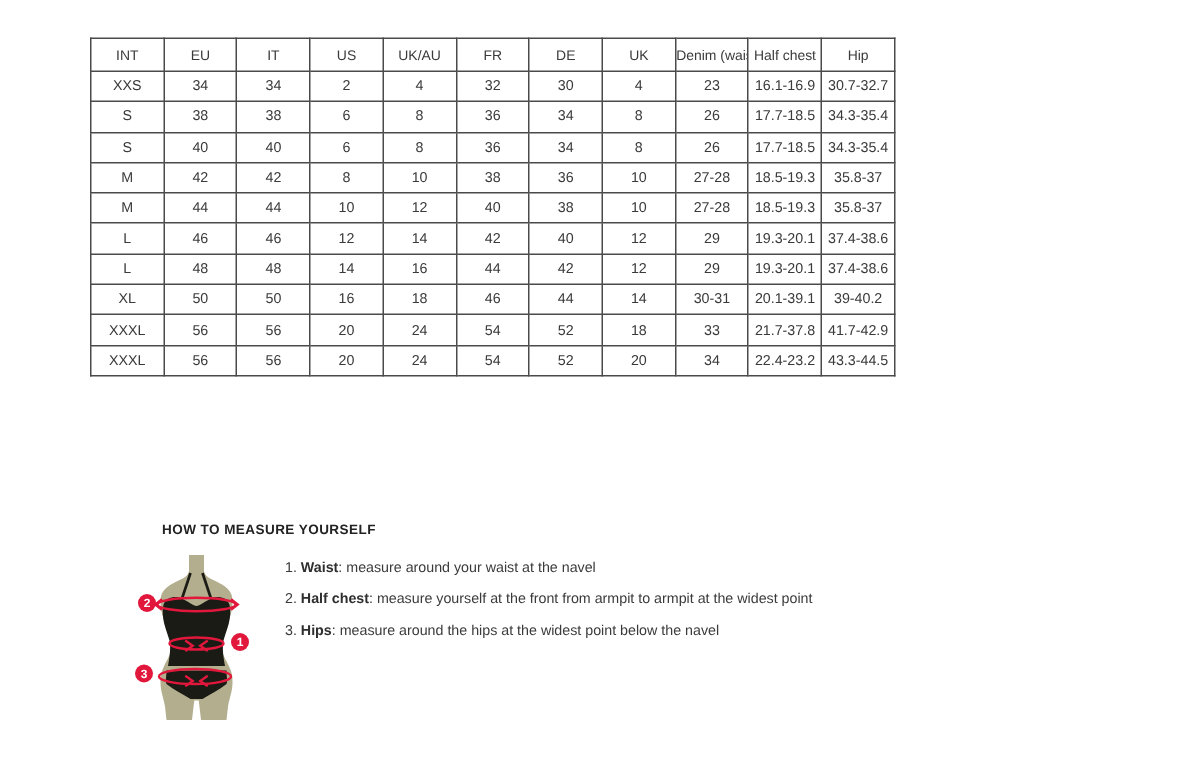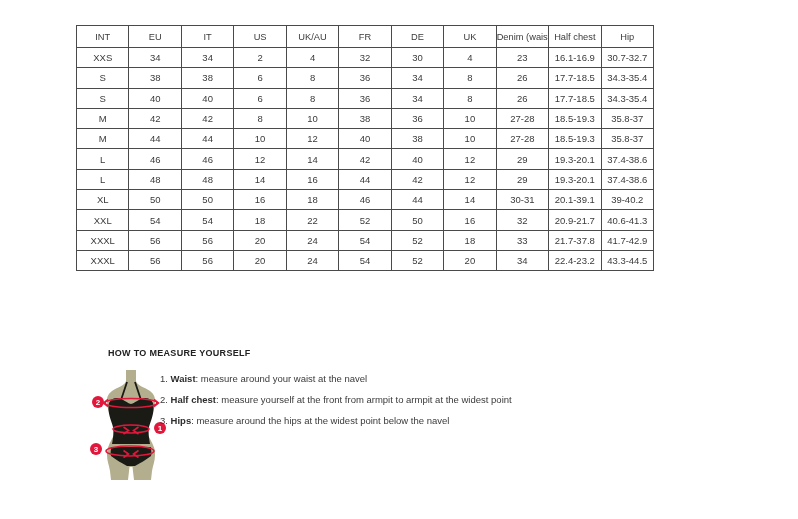--- a/index.html
+++ b/index.html
@@ -7,21 +7,21 @@
   body {
     font-family: "Liberation Sans", sans-serif;
     width: 798px; height: 519px;
     position: relative; overflow: hidden;
     color: #3c3c3c;
   }
   .page { position: absolute; inset: 0; background: #fff; }
 
   
   table.size-table {
-    position: absolute; left: 76px; top: 25px; width: 578px;
+    position: absolute; left: 60px; top: 25px; width: 537px;
     border-collapse: collapse; table-layout: fixed;
     border: 1.6px solid #3d3d3d;
   }
   table.size-table th, table.size-table td {
     border: 1px solid #4a4a4a;
     text-align: center; vertical-align: middle;
     font-weight: 400; color: #3a3a3a;
     padding: 0; white-space: nowrap; overflow: hidden;
   }
   table.size-table th { height: 22px; font-size: 9.3px; }
@@ -29,21 +29,21 @@
 
   
   .measure-heading {
     position: absolute; left: 64px; top: 348px;
     font-size: 9px; font-weight: 700; letter-spacing: 0.3px;
     color: #222222;
     padding-left: 44px;
   }
   .figure-wrap { position: absolute; left: 85px; top: 370px; width: 105px; height: 112px; }
   ol.steps {
-    position: absolute; left: 160px; top: 373px;
+    position: absolute; left: 190px; top: 373px;
     list-style: none; font-size: 9.5px; color: #3a3a3a;
   }
   ol.steps li { margin-bottom: 9.5px; line-height: 11.5px; }
   ol.steps .step-term { font-weight: 700; color: #2e2e2e; }
 </style>
 </head>
 <body>
 
 <div class="page">
 
@@ -162,33 +162,20 @@
           <td>16</td>
           <td>18</td>
           <td>46</td>
           <td>44</td>
           <td>14</td>
           <td>30-31</td>
           <td>20.1-39.1</td>
           <td>39-40.2</td>
         </tr>
         <tr>
-          <td>XXL</td>
-          <td>54</td>
-          <td>54</td>
-          <td>18</td>
-          <td>22</td>
-          <td>52</td>
-          <td>50</td>
-          <td>16</td>
-          <td>32</td>
-          <td>20.9-21.7</td>
-          <td>40.6-41.3</td>
-        </tr>
-        <tr>
           <td>XXXL</td>
           <td>56</td>
           <td>56</td>
           <td>20</td>
           <td>24</td>
           <td>54</td>
           <td>52</td>
           <td>18</td>
           <td>33</td>
           <td>21.7-37.8</td>

